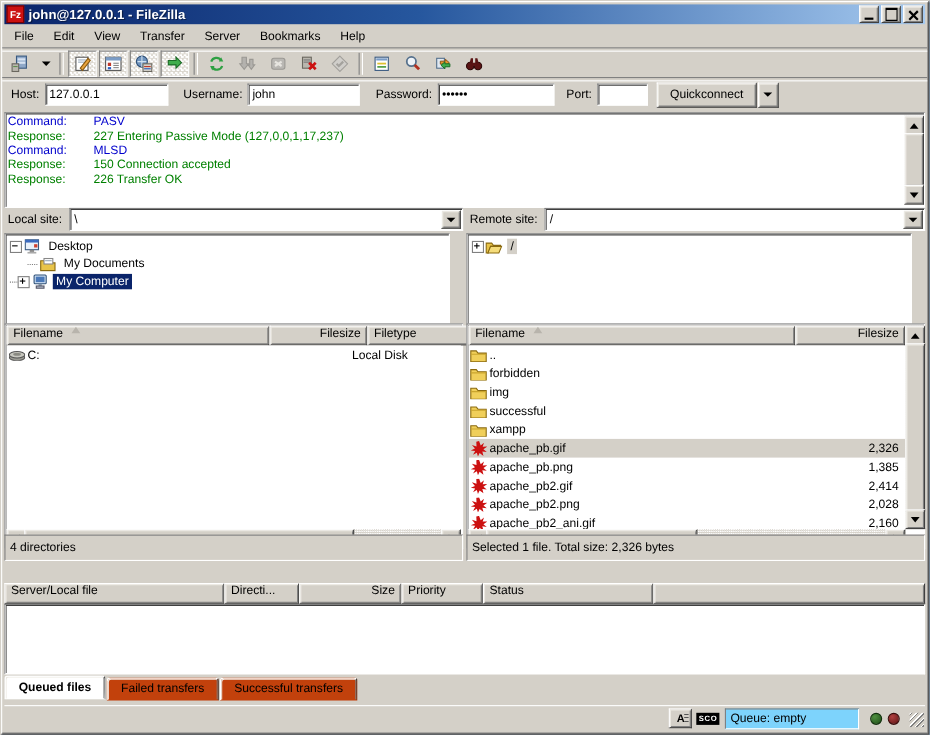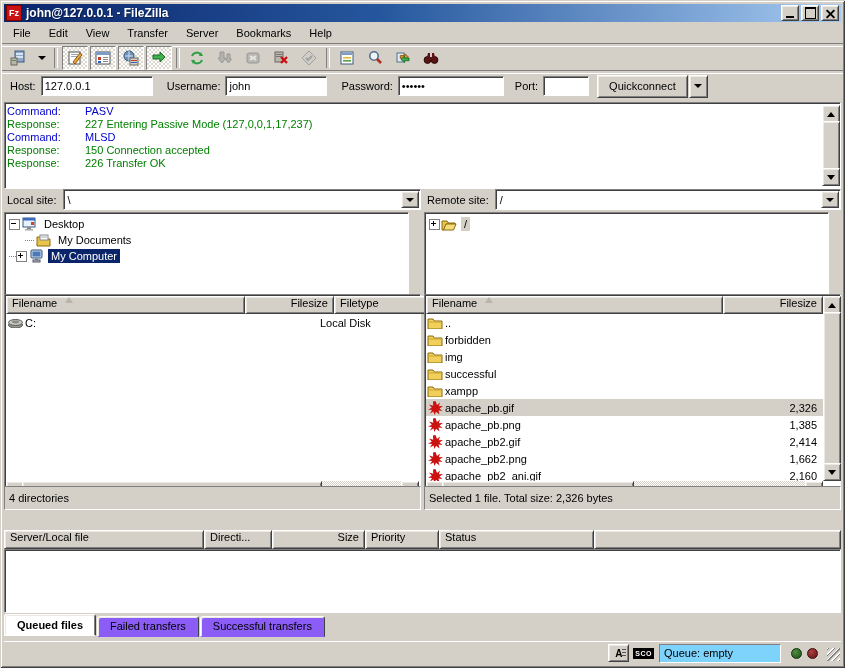--- a/index.html
+++ b/index.html
@@ -119,21 +119,21 @@
   .queue{position:absolute;left:4px;right:4px;top:530px;height:83px;}
   .qheader{position:absolute;top:0;left:0;right:0;height:19px;display:flex;background:#d4d0c8;}
   .qbody{position:absolute;top:19px;left:0;right:0;bottom:0;background:#fff;
     border:1px solid;border-color:#808080 #ffffff #ffffff #808080;box-shadow:inset 1px 1px 0 #404040;}
 
   
   .tabs{position:absolute;left:4px;top:614px;right:4px;height:23px;display:flex;align-items:flex-start;}
   .tab{padding:3px 12px 4px 12px;margin-right:1px;
     border:1px solid;border-color:#ffffff #404040 transparent #ffffff;
     box-shadow:inset 1px 1px 0 #ece9e2, inset -1px 0 0 #808080;
-    border-radius:3px 3px 0 0;background:#8b5cf6;margin-top:2px;}
+    border-radius:3px 3px 0 0;background:#c2410c;margin-top:2px;}
   .tab.active{background:#ffffff;font-weight:bold;margin-top:0;padding-top:4px;}
 
   
   .statusbar{position:absolute;left:4px;right:4px;top:641px;height:22px;display:flex;align-items:center;justify-content:flex-end;border-top:1px solid #ffffff;}
   .ascii-ind{width:19px;height:16px;display:flex;align-items:center;justify-content:center;font-weight:bold;font-size:10px;margin-right:4px;position:relative;}
   .ascii-lines{position:absolute;right:2px;top:4px;width:4px;height:8px;
     background:repeating-linear-gradient(#555 0 1px,transparent 1px 3px);}
   .badge{height:11px;padding:0 2px;background:#000;color:#fff;font-size:7px;font-weight:bold;
     display:grid;place-items:center;margin-right:5px;letter-spacing:.5px;}
   .queue-panel{width:116px;height:17px;display:flex;align-items:center;padding-left:4px;background:#7dd3fc;
@@ -568,21 +568,21 @@
           </div>
           <div class="frow">
             <span class="fcell" style="width:285px">
                 <span class="ficon">
                   <svg width="15" height="14">
                     <path d="M7.5 0 L9 4 L12 1.5 L10.8 5.2 L15 5 L11.5 7.5 L14.5 10 L10.5 9.5 L11.5 13.5 L8 10.8 L6.5 14 L5.5 10.5 L2 12.5 L4 9 L0 8.5 L3.8 6.8 L1 3.5 L5.2 4.8 L5 .5 Z" fill="#cc1111"></path>
                   </svg>
                 </span>
                 <span>apache_pb2.png</span>
               </span>
-            <span class="fcell ralign" style="flex:1">1,662</span>
+            <span class="fcell ralign" style="flex:1">2,028</span>
           </div>
           <div class="frow">
             <span class="fcell" style="width:285px">
                 <span class="ficon">
                   <svg width="15" height="14">
                     <path d="M7.5 0 L9 4 L12 1.5 L10.8 5.2 L15 5 L11.5 7.5 L14.5 10 L10.5 9.5 L11.5 13.5 L8 10.8 L6.5 14 L5.5 10.5 L2 12.5 L4 9 L0 8.5 L3.8 6.8 L1 3.5 L5.2 4.8 L5 .5 Z" fill="#cc1111"></path>
                   </svg>
                 </span>
                 <span>apache_pb2_ani.gif</span>
               </span>

